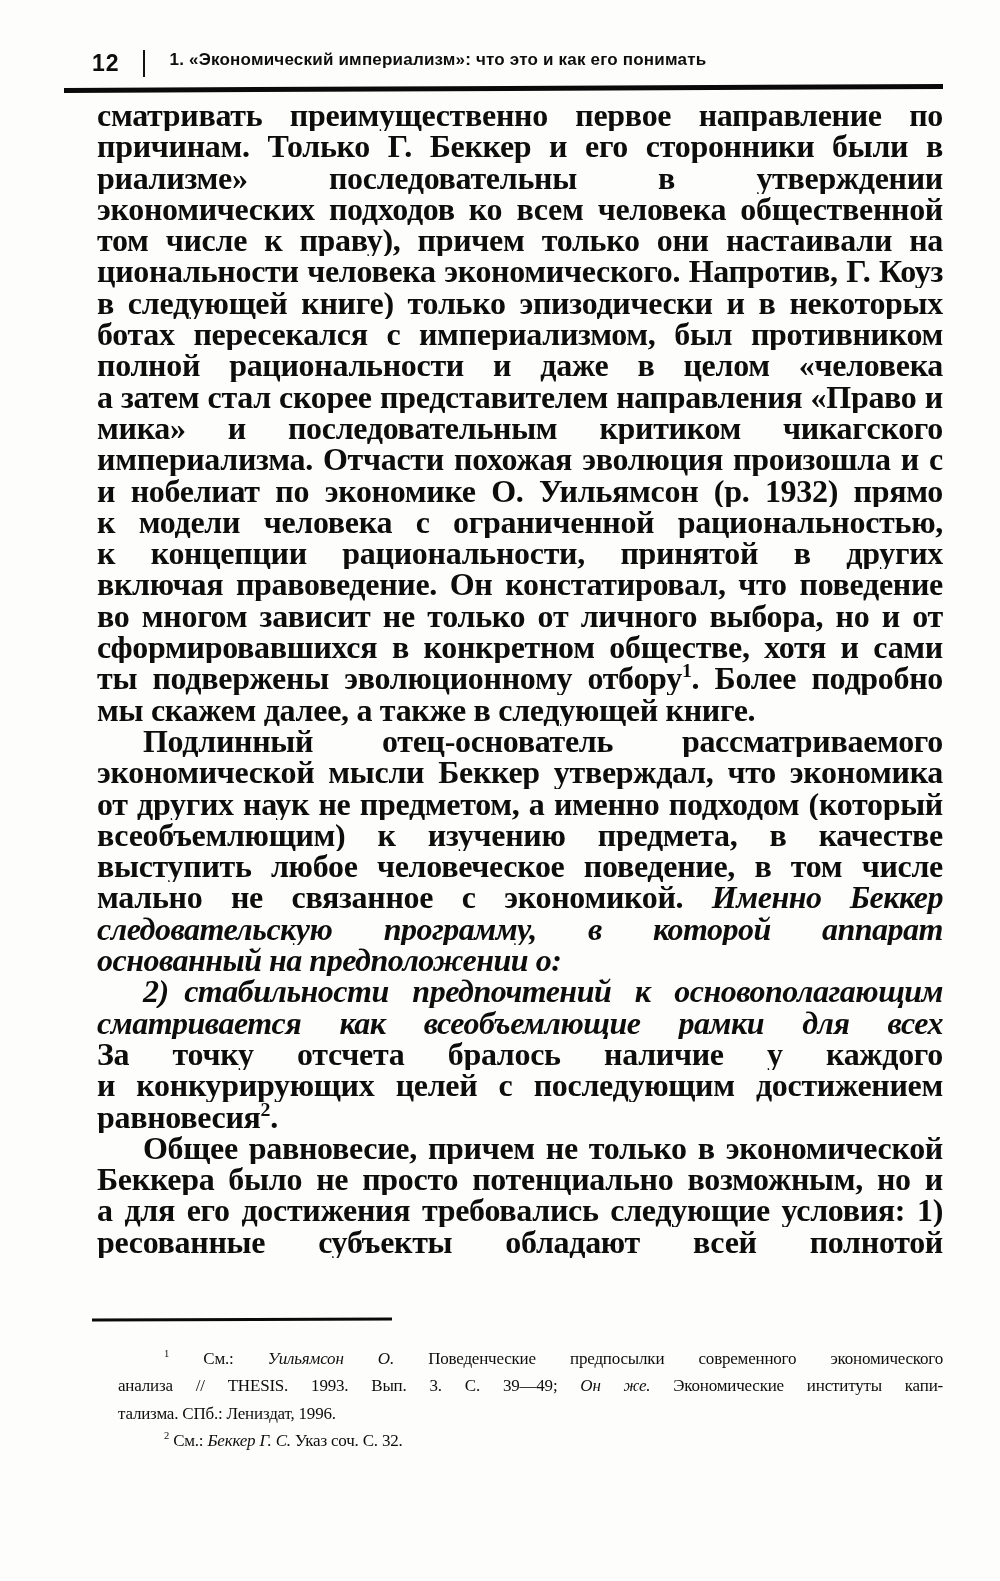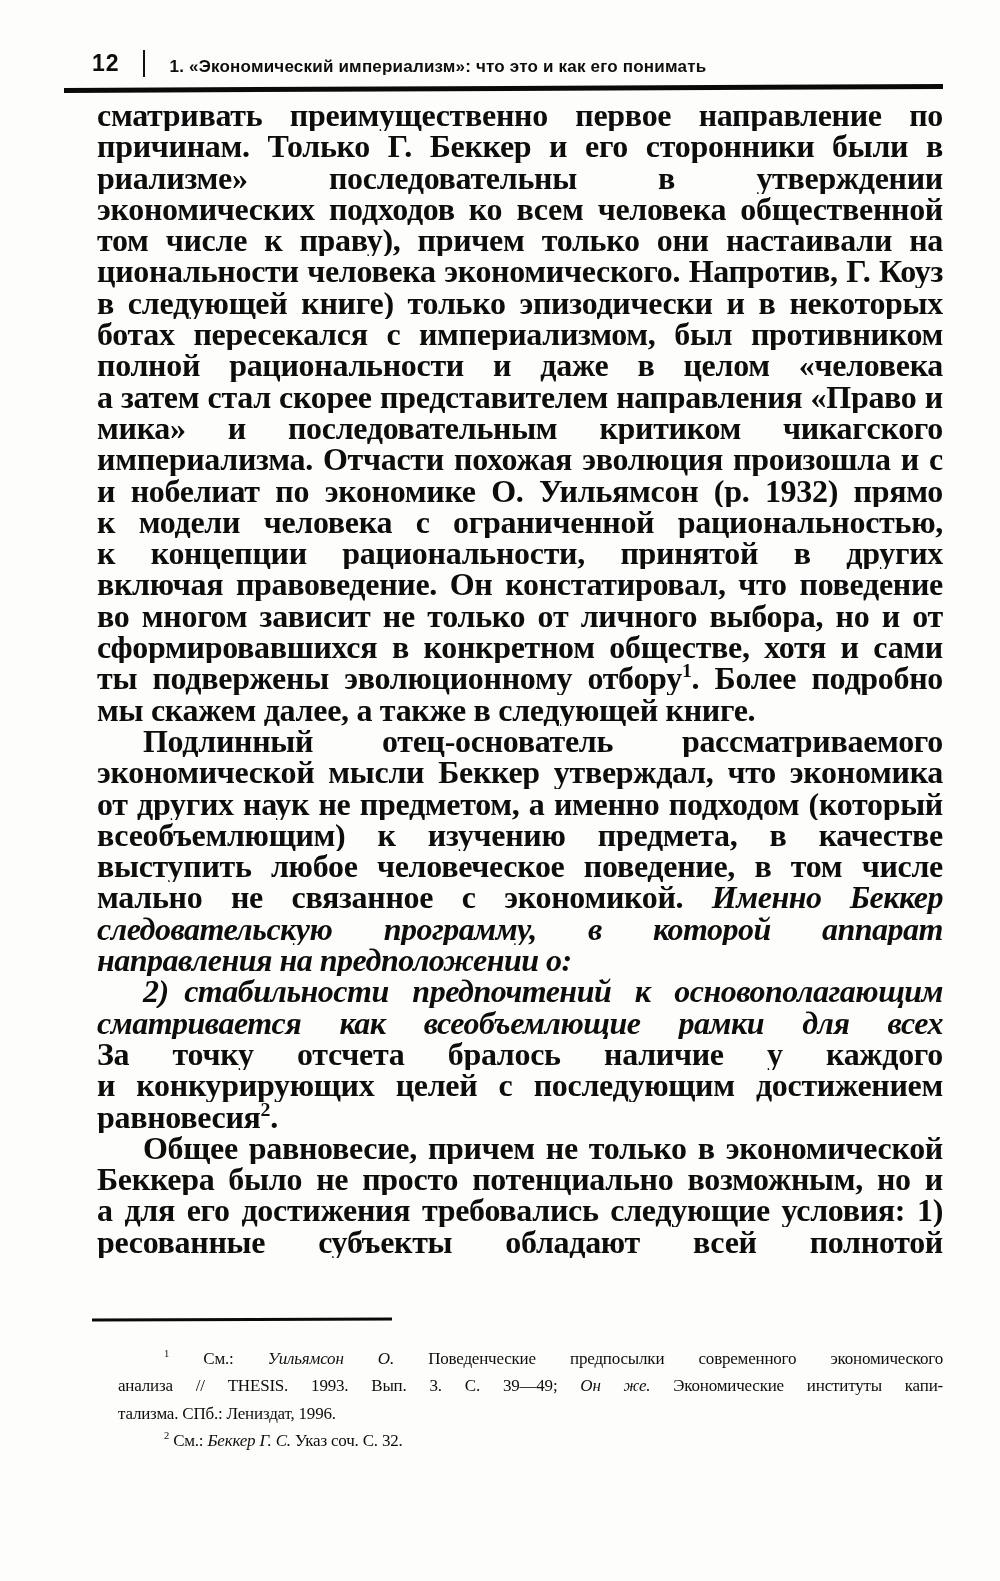--- a/index.html
+++ b/index.html
@@ -6,21 +6,21 @@
   .page {
     position: relative;
     width: 1000px;
     height: 1581px;
     background: #fdfdfb;
     color: #0d0d0d;
     overflow: hidden;
   }
   .running-head {
     display: flex;
-    align-items: flex-end;
+    align-items: flex-start;
     margin: 50px 60px 0 92px;
     font-family: "Liberation Sans", sans-serif;
     font-weight: 700;
     white-space: nowrap;
   }
   .pagenum { font-size: 23px; letter-spacing: 1px; }
   .head-divider {
     width: 2px; height: 27px;
     background: #111;
     margin: 0 25px 0 23px;
@@ -102,21 +102,21 @@
       <div class="line"><span class="seg-n">сформировавшихся в конкретном обществе, хотя и сами институ-</span></div>
       <div class="line"><span class="seg-n">ты подвержены эволюционному отбору</span><span class="seg-sup">1</span><span class="seg-n">. Более подробно об этом</span></div>
       <div class="line left"><span class="seg-n">мы скажем далее, а также в следующей книге.</span></div>
       <div class="line ind"><span class="seg-n">Подлинный отец-основатель рассматриваемого направления</span></div>
       <div class="line"><span class="seg-n">экономической мысли Беккер утверждал, что экономика отличается</span></div>
       <div class="line"><span class="seg-n">от других наук не предметом, а именно подходом (который является</span></div>
       <div class="line"><span class="seg-n">всеобъемлющим) к изучению предмета, в качестве которого может</span></div>
       <div class="line"><span class="seg-n">выступить любое человеческое поведение, в том числе вообще фор-</span></div>
       <div class="line"><span class="seg-n">мально не связанное с экономикой. </span><span class="seg-bi">Именно Беккер сформулировал ис-</span></div>
       <div class="line"><span class="seg-bi">следовательскую программу, в которой аппарат неоклассической теории,</span></div>
-      <div class="line left"><span class="seg-bi">направления на предположении о:</span></div>
+      <div class="line left"><span class="seg-bi">основанный на предположении о:</span></div>
       <div class="line ind"><span class="seg-bi">2) стабильности предпочтений к основополагающим объектам выбора;</span></div>
       <div class="line"><span class="seg-bi">сматривается как всеобъемлющие рамки для всех общественных наук.</span></div>
       <div class="line"><span class="seg-n">За точку отсчета бралось наличие у каждого ограниченных средств</span></div>
       <div class="line"><span class="seg-n">и конкурирующих целей с последующим достижением состояния</span></div>
       <div class="line left"><span class="seg-n">равновесия</span><span class="seg-sup">2</span><span class="seg-n">.</span></div>
       <div class="line ind"><span class="seg-n">Общее равновесие, причем не только в экономической сфере, для</span></div>
       <div class="line"><span class="seg-n">Беккера было не просто потенциально возможным, но и реальностью,</span></div>
       <div class="line"><span class="seg-n">а для его достижения требовались следующие условия: 1) все заинте-</span></div>
       <div class="line"><span class="seg-n">ресованные субъекты обладают всей полнотой информации; 2) совер-</span></div>
     </div>

